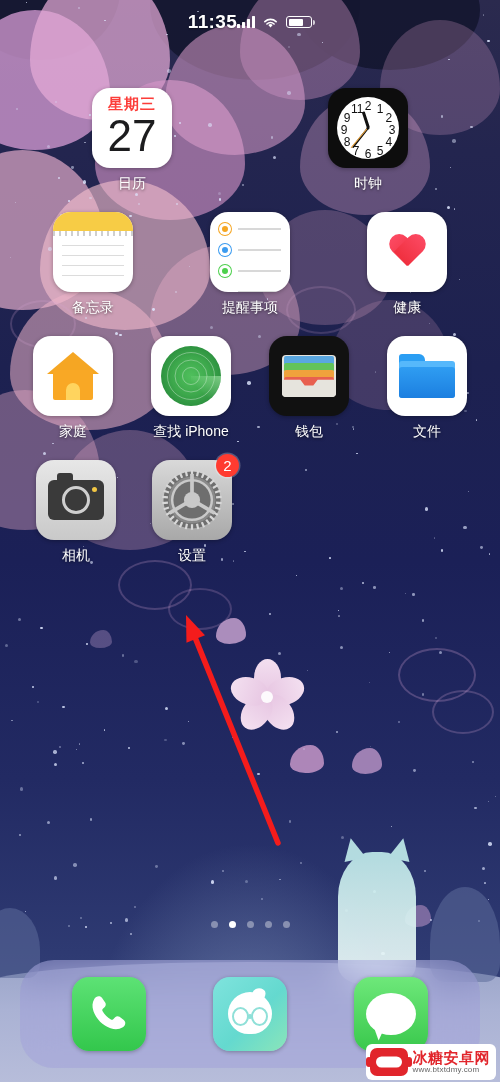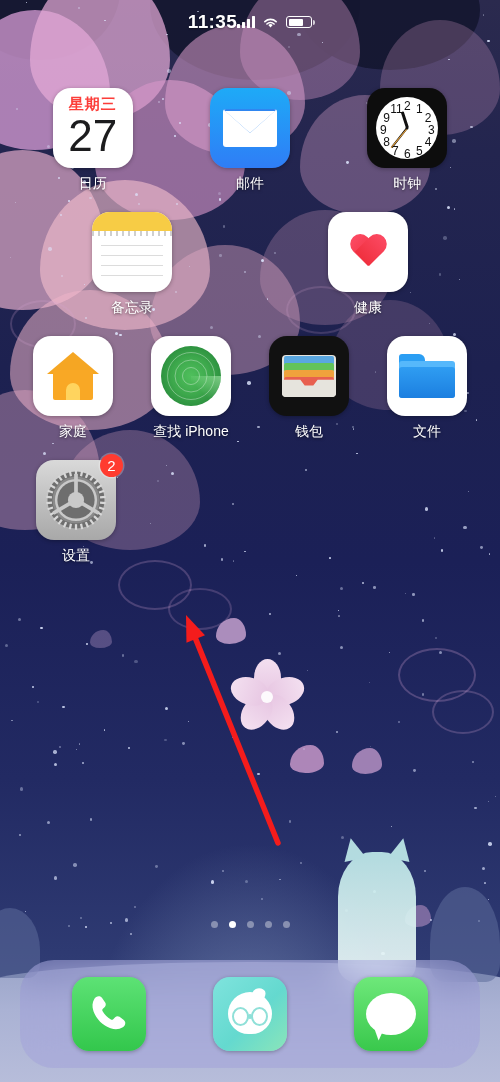--- a/index.html
+++ b/index.html
@@ -749,28 +749,20 @@
         <div class="icon-wrap">
           <div class="icon ic-calendar">
             <div class="cal-dow">星期三</div>
             <div class="cal-day">27</div>
           </div>
         </div>
         <div class="app-label">日历</div>
       </div>
 
 
-      <div class="app">
-        <div class="icon-wrap">
-          <div class="icon ic-mail">
-            <div class="envelope"></div>
-          </div>
-        </div>
-        <div class="app-label">邮件</div>
-      </div>
 
       <div class="app">
         <div class="icon-wrap">
           <div class="icon ic-clock">
             <div class="clock-face" id="clock-face">
               <div class="hand hour" style="transform:rotate(-18deg)"></div>
               <div class="hand minute" style="transform:rotate(-142deg)"></div>
               <div class="hand second" style="transform:rotate(-140deg)"></div>
               <div class="clock-pin"></div>
             <div class="clock-num" style="transform: translate(7px, -25.7846px);">1</div>
@@ -800,20 +792,43 @@
             <div class="notes-rings"></div>
             <div class="notes-line"></div>
             <div class="notes-line"></div>
             <div class="notes-line"></div>
             <div class="notes-line"></div>
           </div>
         </div>
         <div class="app-label">备忘录</div>
       </div>
 
+      <div class="app">
+        <div class="icon-wrap">
+          <div class="icon ic-reminders">
+            <div class="rem-row">
+                <span class="rem-dot" style="background:#f5a623;box-shadow:inset 0 0 0 3px #fff,0 0 0 1px #f5a623"></span>
+                <span class="rem-line"></span>
+              </div>
+            <div class="rem-row">
+                <span class="rem-dot" style="background:#3b9bf0;box-shadow:inset 0 0 0 3px #fff,0 0 0 1px #3b9bf0"></span>
+                <span class="rem-line"></span>
+              </div>
+            <div class="rem-row">
+                <span class="rem-dot" style="background:#4cd04c;box-shadow:inset 0 0 0 3px #fff,0 0 0 1px #4cd04c"></span>
+                <span class="rem-line"></span>
+              </div>
+            <div class="rem-row">
+                <span class="rem-dot" style="background:transparent"></span>
+                <span class="rem-line"></span>
+              </div>
+          </div>
+        </div>
+        <div class="app-label">提醒事项</div>
+      </div>
 
 
       <div class="app">
         <div class="icon-wrap">
           <div class="icon ic-health">
             <div class="heart"></div>
           </div>
         </div>
         <div class="app-label">健康</div>
       </div>
@@ -870,20 +885,32 @@
               <div class="folder-mid"></div>
               <div class="folder-front"></div>
             </div>
           </div>
         </div>
         <div class="app-label">文件</div>
       </div>
     </div>
 
     <div class="row" style="justify-content:flex-start;padding-left:28px;gap:20px;">
+      <div class="app">
+        <div class="icon-wrap">
+          <div class="icon ic-camera">
+            <div class="cam-body">
+              <div class="cam-bump"></div>
+              <div class="cam-lens"></div>
+              <div class="cam-flash"></div>
+            </div>
+          </div>
+        </div>
+        <div class="app-label">相机</div>
+      </div>
 
       <div class="app">
         <div class="icon-wrap">
           <div class="icon ic-settings">
             <svg class="gear" viewBox="0 0 100 100">
               <circle cx="50" cy="50" r="46" fill="#6e6e6e"></circle>
               <g id="gear-teeth" fill="#d8d8d8">
                   <rect x="48.2" y="2" width="3.6" height="9" transform="rotate(0 50 50)"></rect>
                   <rect x="48.2" y="2" width="3.6" height="9" transform="rotate(12 50 50)"></rect>
                   <rect x="48.2" y="2" width="3.6" height="9" transform="rotate(24 50 50)"></rect>
@@ -958,14 +985,23 @@
     <div class="icon ic-messages">
       <div class="bubble"></div>
     </div>
   </div>
 
   <svg class="arrow-svg" id="arrow-svg" viewBox="0 0 500 1082">
       <line x1="278" y1="843" x2="195.7290448889956" y2="639.1111112466413" stroke="#f41c1c" stroke-width="5.5" stroke-linecap="round"></line>
       <polygon points="186,615 205.00254921462684,635.3691709047199 186.45554056336434,642.8530515885626" fill="#f41c1c"></polygon>
     </svg>
 
+  <div class="watermark">
+    <div class="wm-logo">
+      <div class="wm-mask"></div>
+    </div>
+    <div class="wm-text">
+      <div class="wm-title">冰糖安卓网</div>
+      <div class="wm-url">www.btxtdmy.com</div>
+    </div>
+  </div>
 
 </div>
 
 </body></html>

